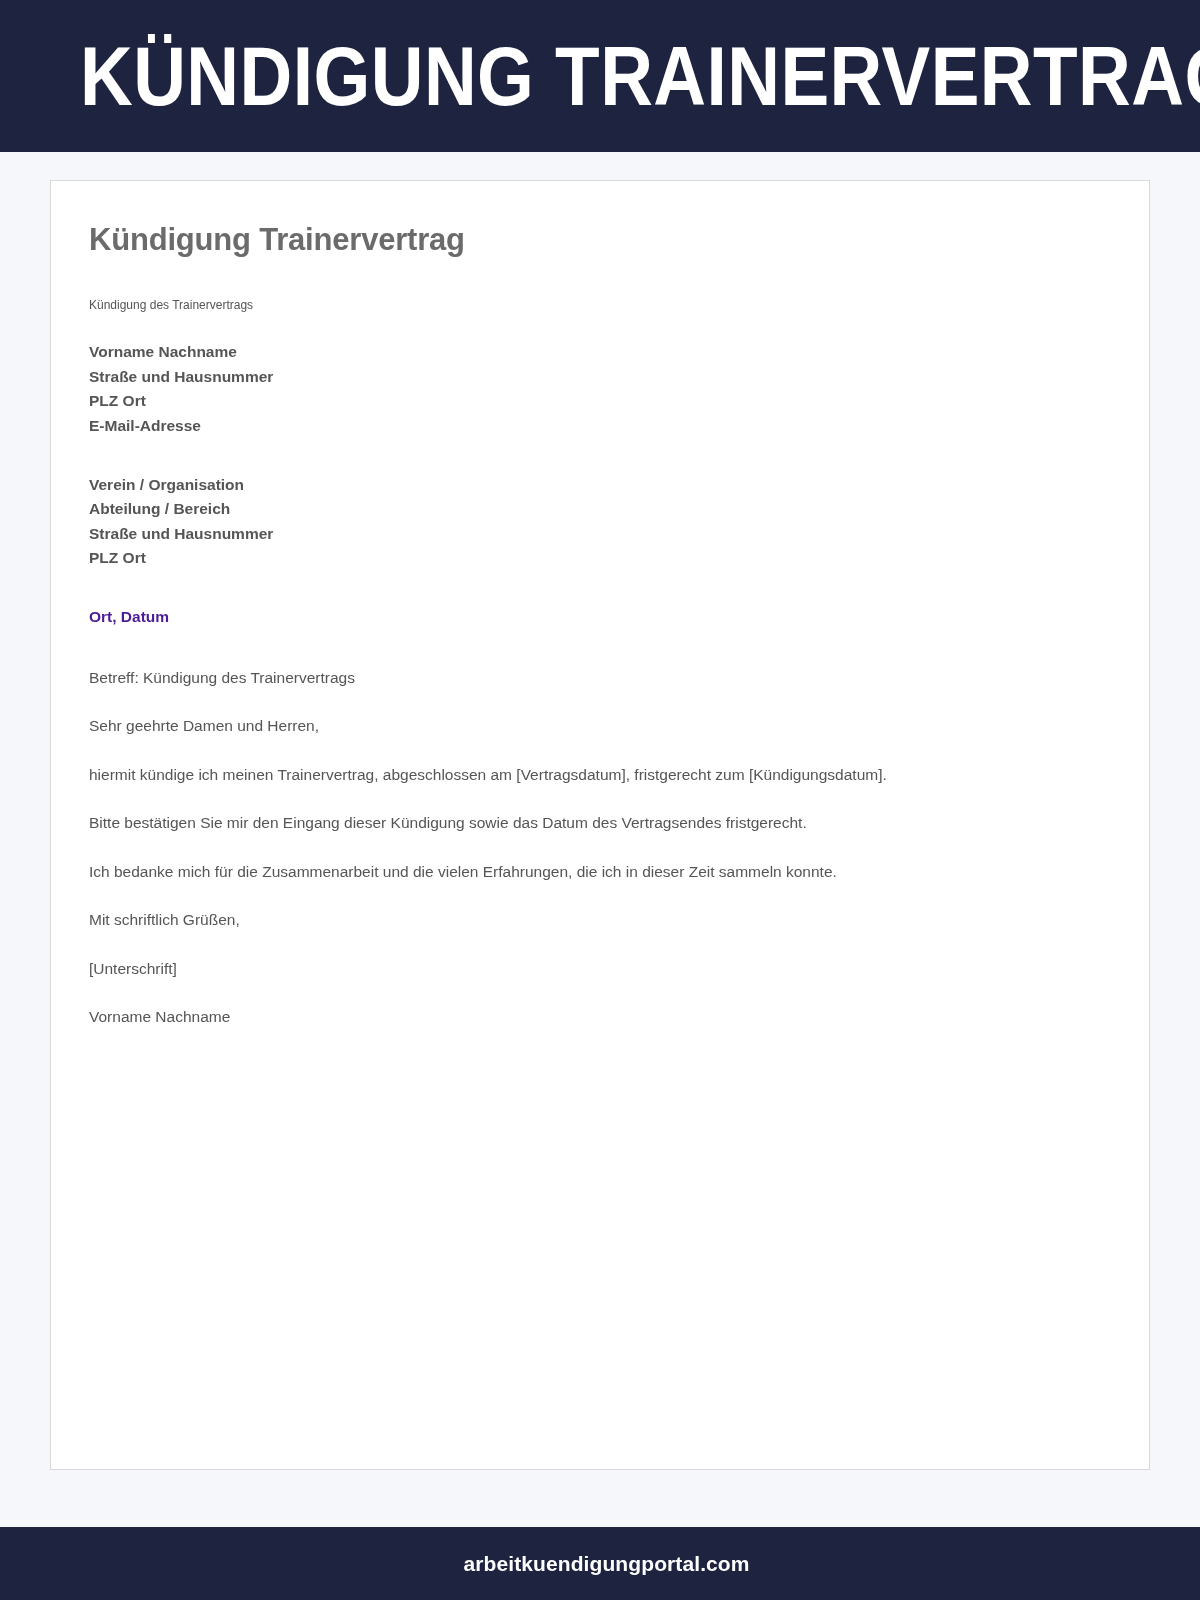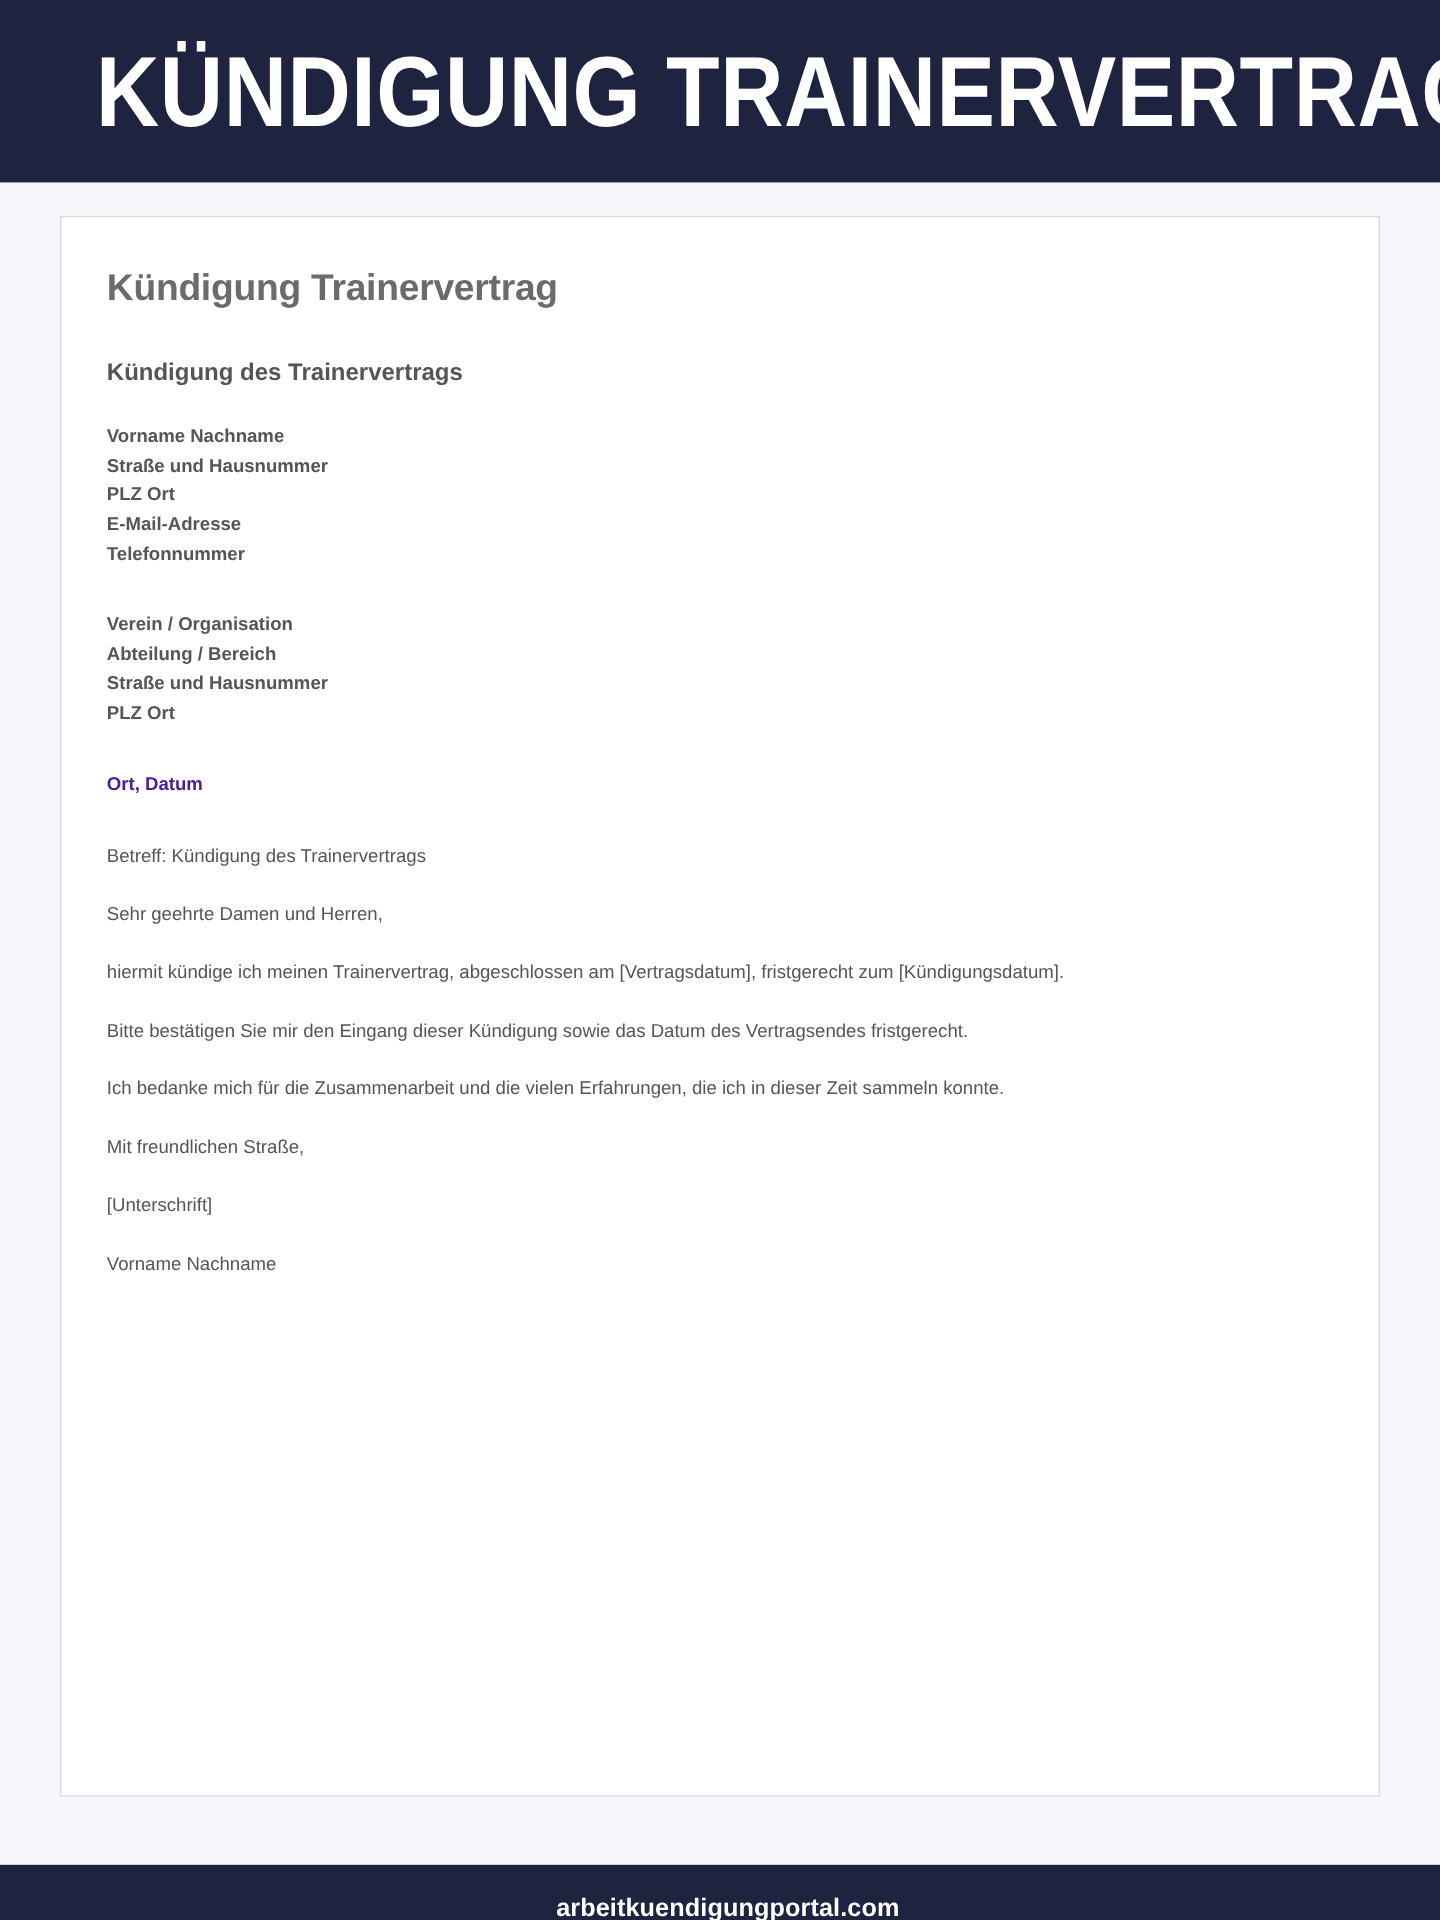--- a/index.html
+++ b/index.html
@@ -55,22 +55,22 @@
   .doc-title {
     font-size: 31px;
     font-weight: 700;
     color: #6b6b6b;
     margin: 0 0 38px 0;
     line-height: 1.2;
     letter-spacing: -0.2px;
   }
 
   .doc-subtitle {
-    font-size: 20px;
-    font-weight: 700;
+    font-size: 12px;
+    font-weight: 400;
     color: #555555;
     margin: 0 0 26px 0;
     line-height: 1.5;
   }
 
   .addr-block {
     margin: 0 0 34px 0;
   }
   .addr-line {
     font-size: 15.5px;
@@ -138,21 +138,20 @@
 
     <h2 class="doc-title">Kündigung Trainervertrag</h2>
 
     <p class="doc-subtitle">Kündigung des Trainervertrags</p>
 
     <section class="addr-block">
       <div class="addr-line">Vorname Nachname</div>
       <div class="addr-line">Straße und Hausnummer</div>
       <div class="addr-line">PLZ Ort</div>
       <div class="addr-line">E-Mail-Adresse</div>
-      <div class="addr-line">Telefonnummer</div>
     </section>
 
     <section class="addr-block">
       <div class="addr-line">Verein / Organisation</div>
       <div class="addr-line">Abteilung / Bereich</div>
       <div class="addr-line">Straße und Hausnummer</div>
       <div class="addr-line">PLZ Ort</div>
     </section>
 
     <div class="date-line">Ort, Datum</div>
@@ -160,21 +159,21 @@
     <p class="para">Betreff: Kündigung des Trainervertrags</p>
 
     <p class="para gap-top">Sehr geehrte Damen und Herren,</p>
 
     <p class="para gap-top">hiermit kündige ich meinen Trainervertrag, abgeschlossen am [Vertragsdatum], fristgerecht zum [Kündigungsdatum].</p>
 
     <p class="para gap-top">Bitte bestätigen Sie mir den Eingang dieser Kündigung sowie das Datum des Vertragsendes fristgerecht.</p>
 
     <p class="para gap-top">Ich bedanke mich für die Zusammenarbeit und die vielen Erfahrungen, die ich in dieser Zeit sammeln konnte.</p>
 
-    <p class="para gap-top">Mit freundlichen Straße,</p>
+    <p class="para gap-top">Mit schriftlich Grüßen,</p>
 
     <p class="para gap-top">[Unterschrift]</p>
 
     <p class="para last-name">Vorname Nachname</p>
 
     <div class="filler"></div>
 
   </article>
 </main>
 

